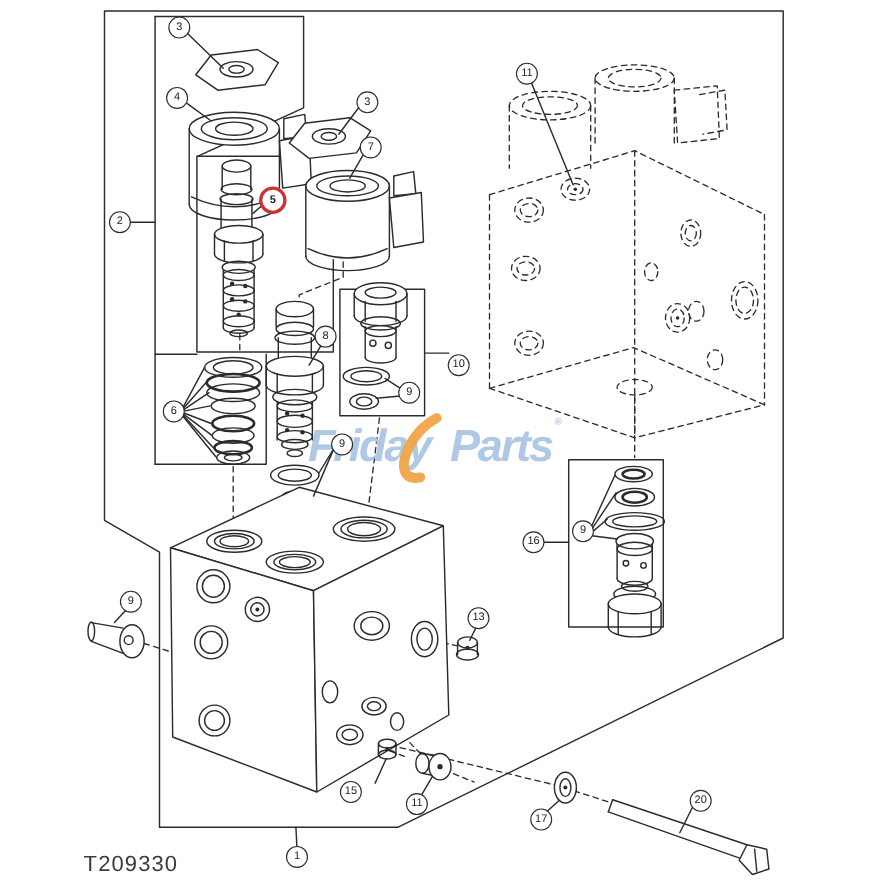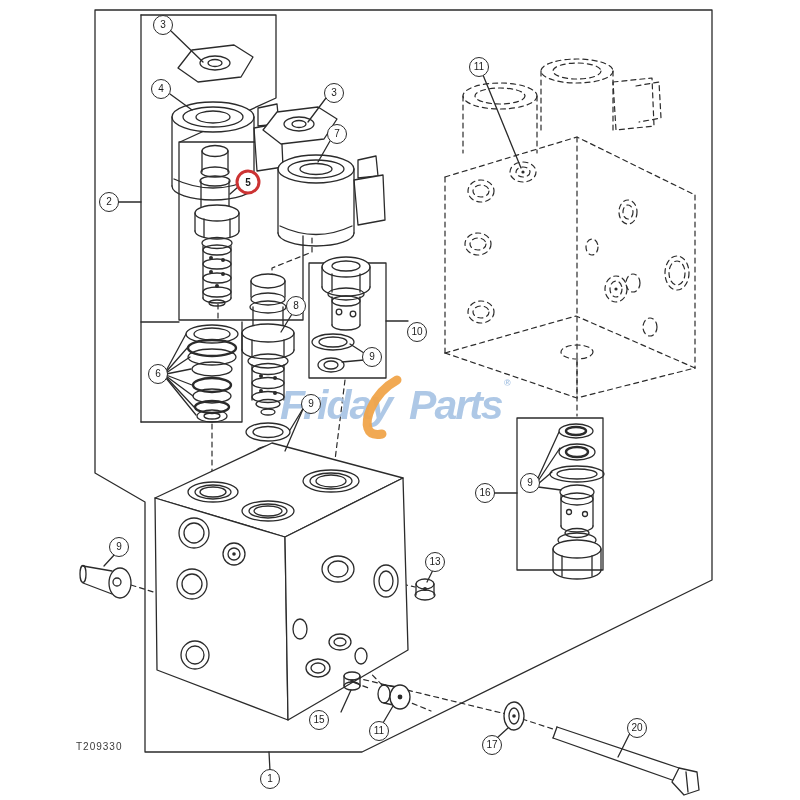--- a/index.html
+++ b/index.html
@@ -21,21 +21,21 @@
   .callout.red{border:3.2px solid #cc3333;width:19px;height:19px;font-weight:bold;}
   .watermark{
     position:absolute;z-index:2;left:280px;top:382px;white-space:nowrap;
     font-style:italic;font-weight:800;font-size:41px;letter-spacing:-2px;
     color:#a8c4e4;opacity:.92;
   }
   .watermark .p2{margin-left:18px;}
   .regmark{position:absolute;z-index:2;left:504px;top:378px;font-size:9px;color:#a8c4e4;font-weight:bold;}
   .swooshsvg{position:absolute;left:0;top:0;z-index:3;pointer-events:none;}
   .drawnum{
-    position:absolute;z-index:2;left:76px;top:741px;font-size:10px;color:#3a3a3a;
+    position:absolute;z-index:2;left:76px;top:775px;font-size:20px;color:#3a3a3a;
     letter-spacing:1px;font-family:"Liberation Sans", sans-serif;
   }
 </style>
 </head>
 <body>
 
 <div class="stage">
 
 <svg class="artsvg" width="800" height="800" viewBox="0 0 800 800">
 

